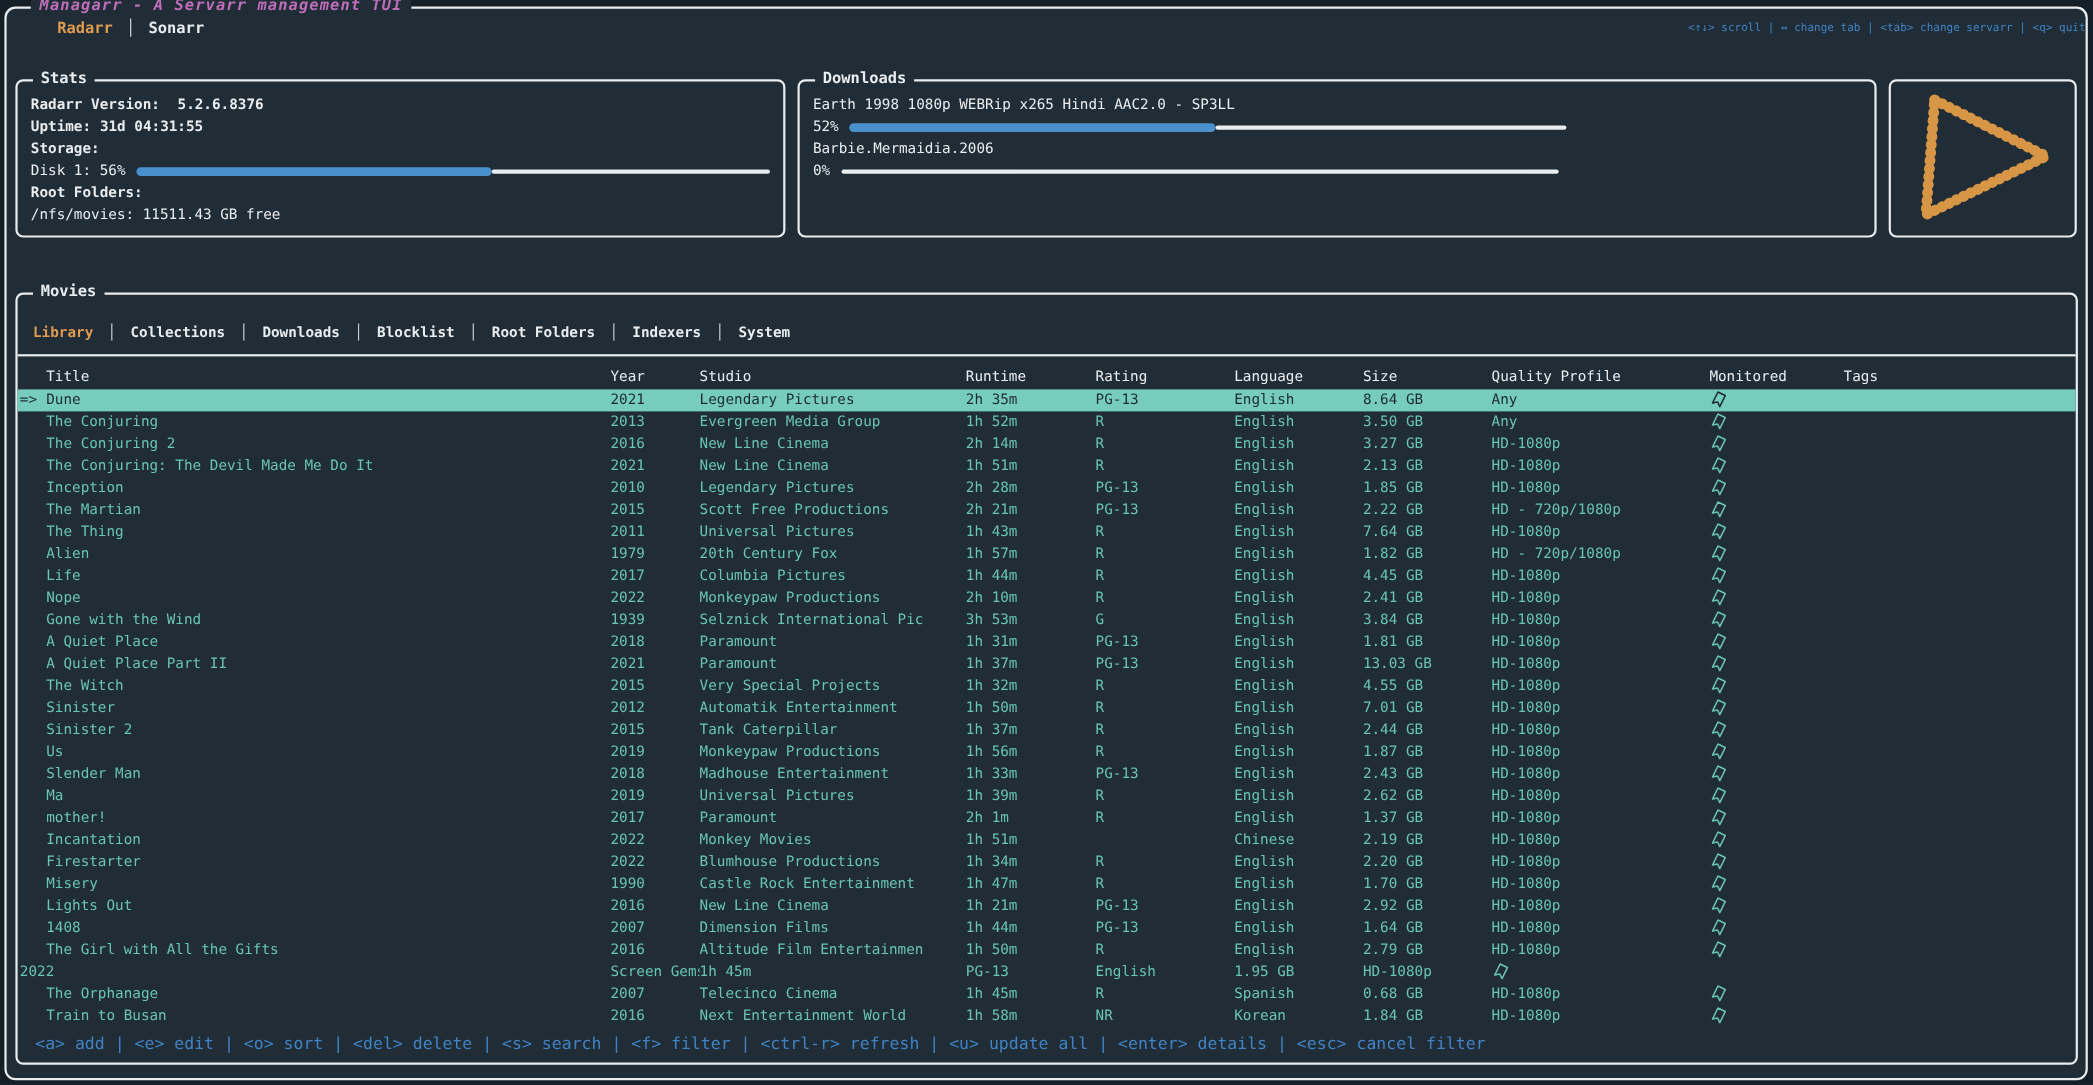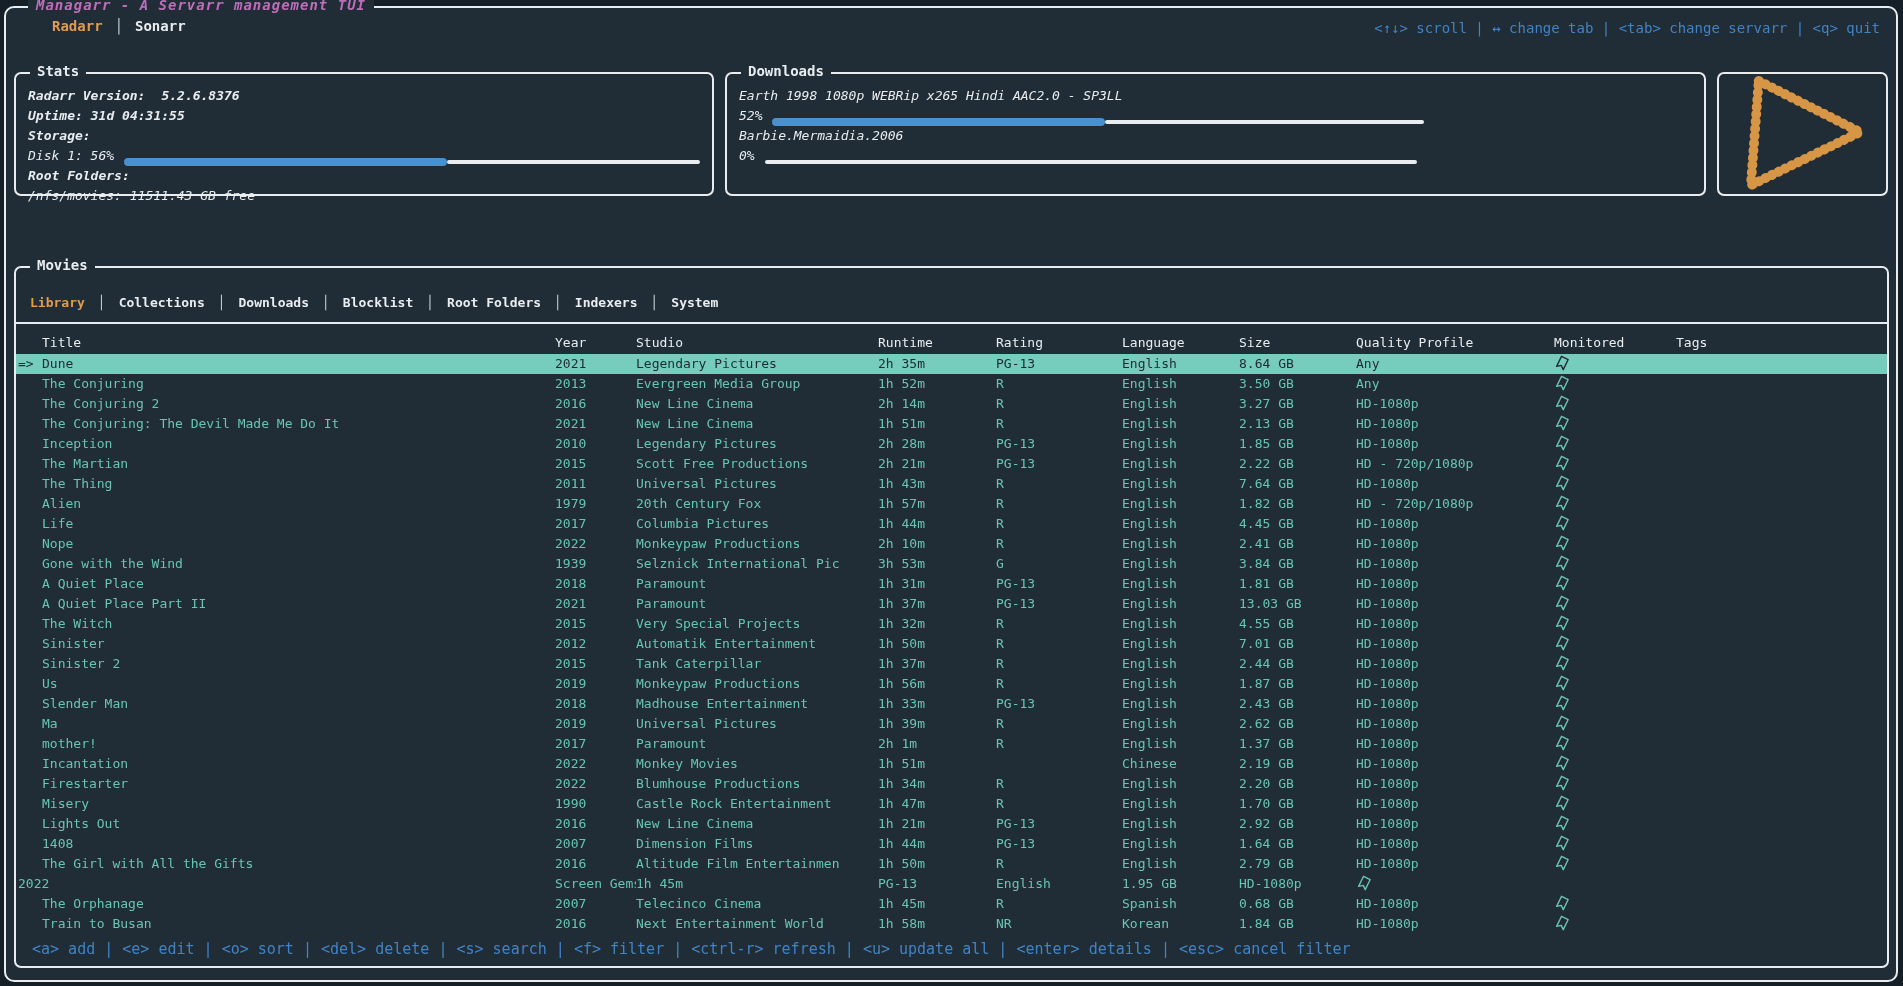--- a/index.html
+++ b/index.html
@@ -12,32 +12,32 @@
   html,body{width:1903px;height:986px;overflow:hidden;}
   body{background:var(--bg-outer); font-family:"DejaVu Sans Mono", monospace; font-size:13px; color:var(--fg);}
   .window{position:absolute; left:4px; top:6px; right:5px; bottom:4px; background:var(--bg);
           border:2px solid var(--fg); border-radius:10px;}
   .app-title{position:absolute; top:-11px; left:22px; background:var(--bg); padding:0 8px;
              color:var(--magenta); font-weight:bold; font-style:italic; font-size:14px; letter-spacing:1px;}
   .servarr-tabs{position:absolute; top:10px; left:14px; font-weight:bold; font-size:14px; display:flex; align-items:center;padding-left:32px;}
   .servarr-tabs .tab{cursor:default;}
   .servarr-tabs .tab.active{color:var(--orange);}
   .tab-sep{color:var(--dim); margin:0 12px; font-weight:normal;}
-  .top-help{position:absolute; top:12px; right:16px; color:var(--blue); font-size:14px;margin-left:35px;}
+  .top-help{position:absolute; top:12px; right:0; color:var(--blue); font-size:10px;margin-left:35px;}
   .help-sep,.key-sep{white-space:pre;}
 
-  .panels{position:absolute; top:64px; left:8px; right:8px; height:124px; display:flex; gap:11px;}
+  .panels{position:absolute; top:64px; left:8px; right:8px; height:144px; display:flex; gap:11px;}
   .panel{position:relative; border:2px solid var(--fg); border-radius:7px; background:var(--bg);}
   .panel-title{position:absolute; top:-11px; left:14px; background:var(--bg); padding:0 7px;
                font-weight:bold; font-size:14px; color:var(--fg);}
   .stats{width:700px;}
   .dl{flex:1;}
   .logo-box{width:171px; display:flex; align-items:center; justify-content:center;}
   .panel-body{padding:12px 12px 0 12px; line-height:20px;}
-  .line{height:20px; white-space:pre; display:flex; align-items:flex-end;font-style:italic;}
+  .line{height:20px; white-space:pre; display:flex; align-items:center;}
   .line.bold{font-weight:bold;}
   .gap2{display:inline-block; width:16px;}
   .gap1{display:inline-block; width:8px;}
 
   .bar{display:flex; align-items:center; flex:1; margin-left:10px;}
   .bar-fill{height:8px; border-radius:4px; background:var(--bar-blue);}
   .bar-rest{flex:1; height:4px; border-radius:2px; background:var(--fg);}
   .dl-bar{display:flex; align-items:center; width:652px; margin-left:10px;}
 
   .movies{position:absolute; top:258px; left:8px; right:7px; bottom:12px;}

